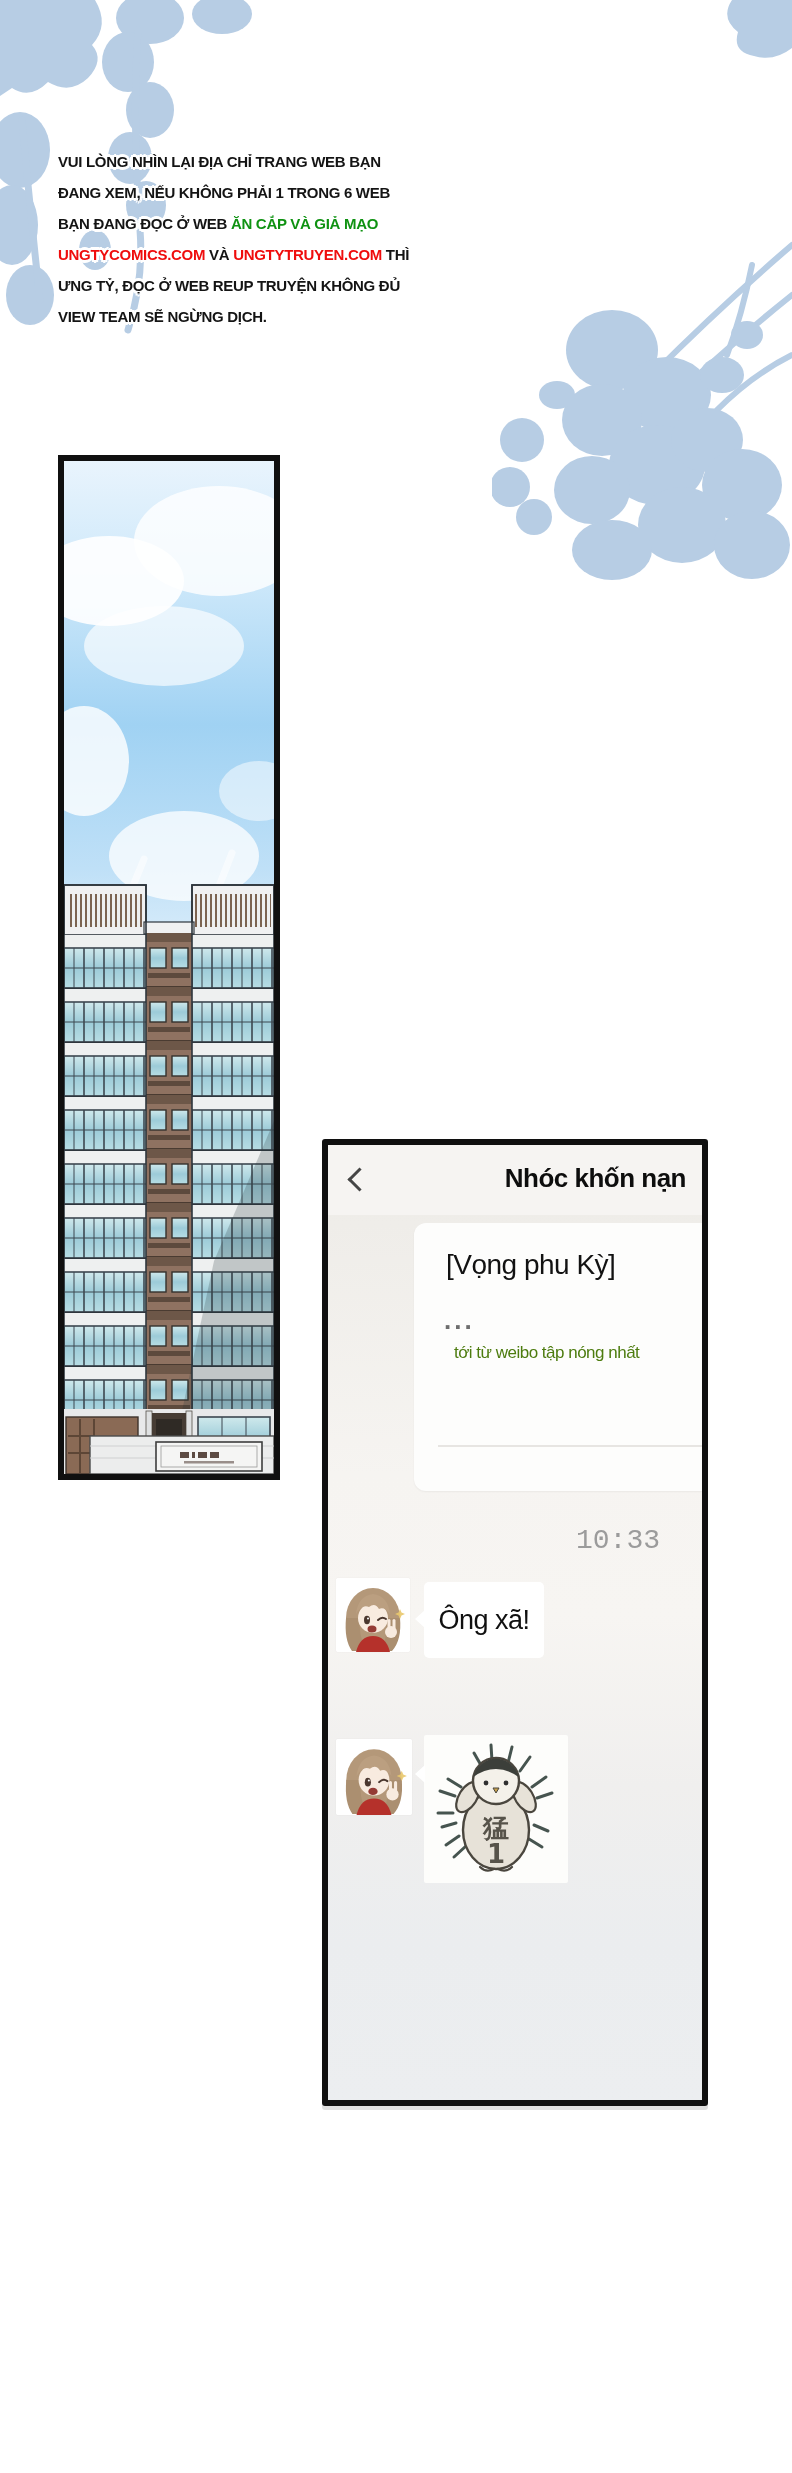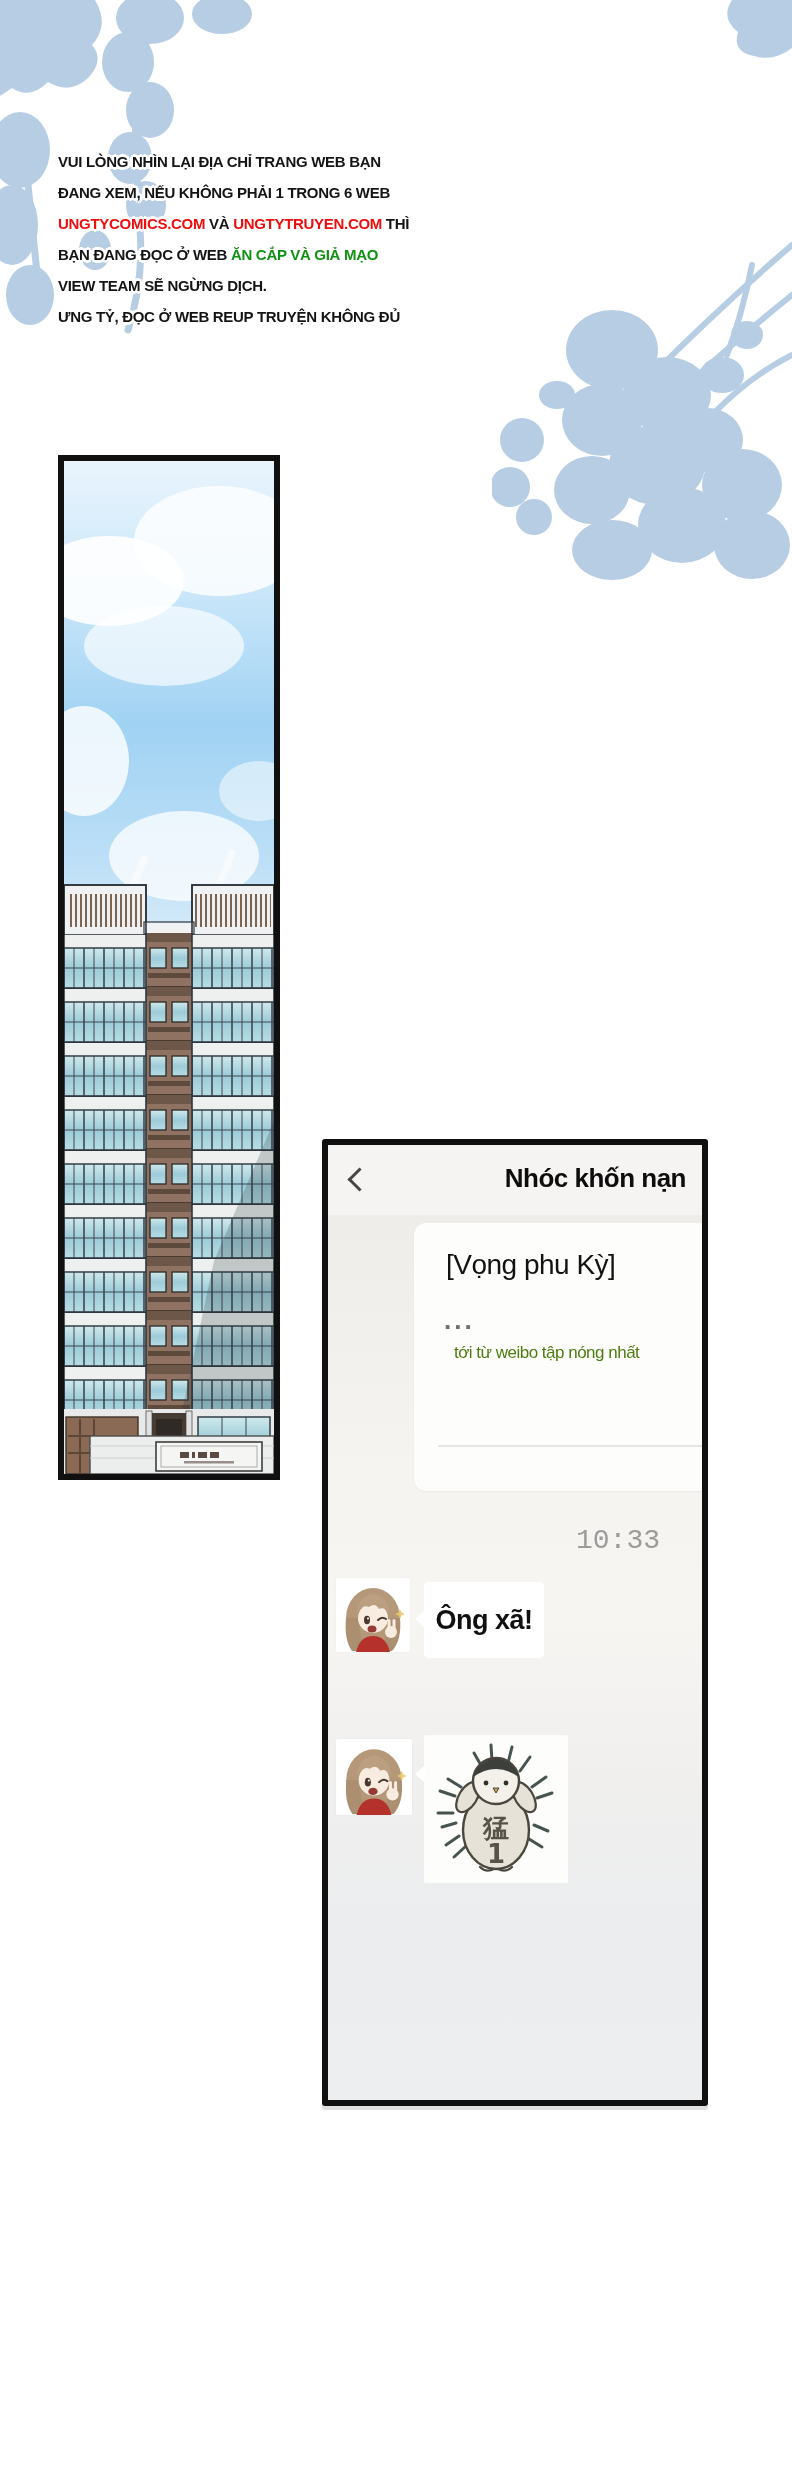--- a/index.html
+++ b/index.html
@@ -58,21 +58,21 @@
   .quote-divider{position:absolute;left:24px;right:0;top:222px;height:2px;background:#e7e5e2;}
   .timestamp{position:absolute;right:42px;top:380px;font-size:28px;color:#9b9b9b;font-family:Liberation Mono, monospace;}
   .msg-row{position:absolute;left:8px;}
   .avatar{
     position:absolute;left:0;top:0;width:74px;height:74px;background:#fff;
     border-radius:2px;overflow:hidden;box-shadow:0 0 1px rgba(0,0,0,.15);
   }
   .bubble{
     position:absolute;left:88px;top:4px;width:120px;height:76px;background:#ffffff;
     border-radius:5px;display:flex;align-items:center;justify-content:center;
-    font-size:27px;font-weight:bold;color:#101010;letter-spacing:-.5px;
+    font-size:27px;font-weight:normal;color:#101010;letter-spacing:-.5px;
   }
   .bubble:before,.sticker:before{
     content:"";position:absolute;left:-9px;width:0;height:0;
     border-top:9px solid transparent;border-bottom:9px solid transparent;
     border-right:10px solid #ffffff;
   }
   .bubble:before{top:28px;}
   .sticker{
     position:absolute;left:88px;top:0;width:144px;height:148px;background:#fdfdfb;
     border-radius:2px;
@@ -134,24 +134,24 @@
     <circle cx="30" cy="215" r="22"></circle>
     <circle cx="18" cy="262" r="20"></circle>
     <circle cx="42" cy="292" r="18"></circle>
     <ellipse cx="65" cy="170" rx="18" ry="14"></ellipse>
   </g>
 </svg>
 
 <div class="notice">
   <div class="ln">VUI LÒNG NHÌN LẠI ĐỊA CHỈ TRANG WEB BẠN</div>
   <div class="ln">ĐANG XEM, NẾU KHÔNG PHẢI 1 TRONG 6 WEB</div>
+  <div class="ln"><span>BẠN ĐANG ĐỌC Ở WEB </span><span class="alert">ĂN CẮP VÀ GIẢ MẠO</span></div>
   <div class="ln"><span class="site">UNGTYCOMICS.COM</span><span> VÀ </span><span class="site">UNGTYTRUYEN.COM</span><span> THÌ</span></div>
-  <div class="ln"><span>BẠN ĐANG ĐỌC Ở WEB </span><span class="alert">ĂN CẮP VÀ GIẢ MẠO</span></div>
+  <div class="ln">ƯNG TỶ, ĐỌC Ở WEB REUP TRUYỆN KHÔNG ĐỦ</div>
   <div class="ln">VIEW TEAM SẼ NGỪNG DỊCH.</div>
-  <div class="ln">ƯNG TỶ, ĐỌC Ở WEB REUP TRUYỆN KHÔNG ĐỦ</div>
 </div>
 
 <div class="building-panel">
   <svg width="210" height="1013" viewBox="0 0 210 1013">
     <defs>
       <linearGradient id="sky" x1="0" y1="0" x2="0" y2="1">
         <stop offset="0" stop-color="#e9f4fd"></stop>
         <stop offset="0.25" stop-color="#cde8fa"></stop>
         <stop offset="0.55" stop-color="#a0d2f3"></stop>
         <stop offset="0.85" stop-color="#bfe0f7"></stop>

